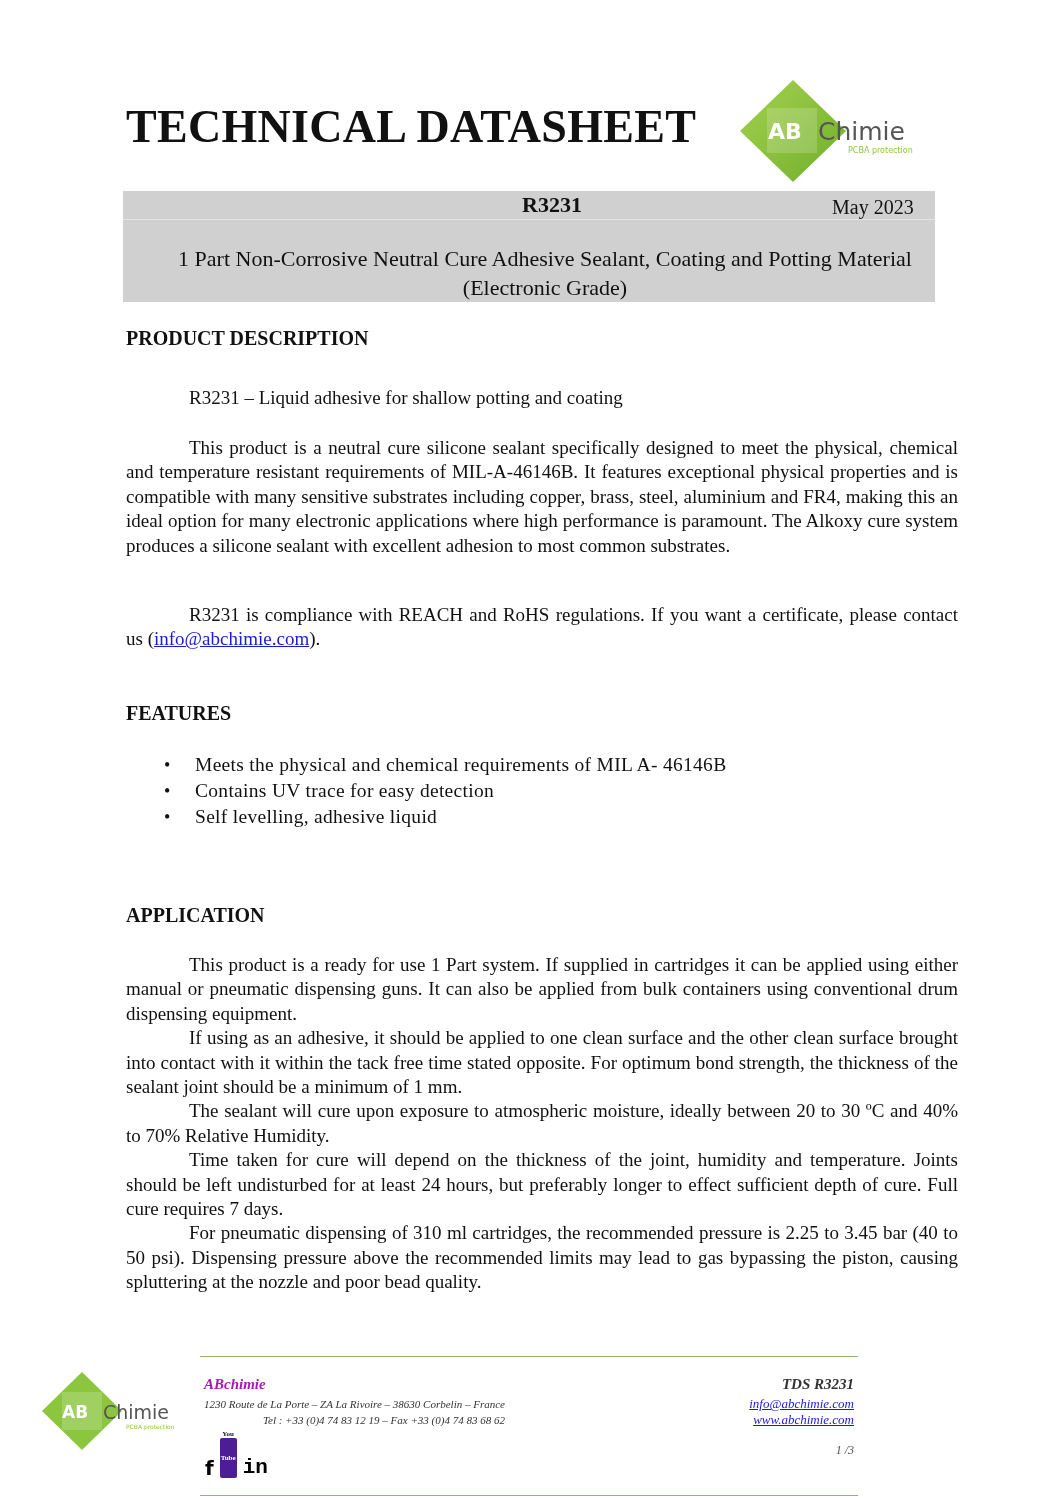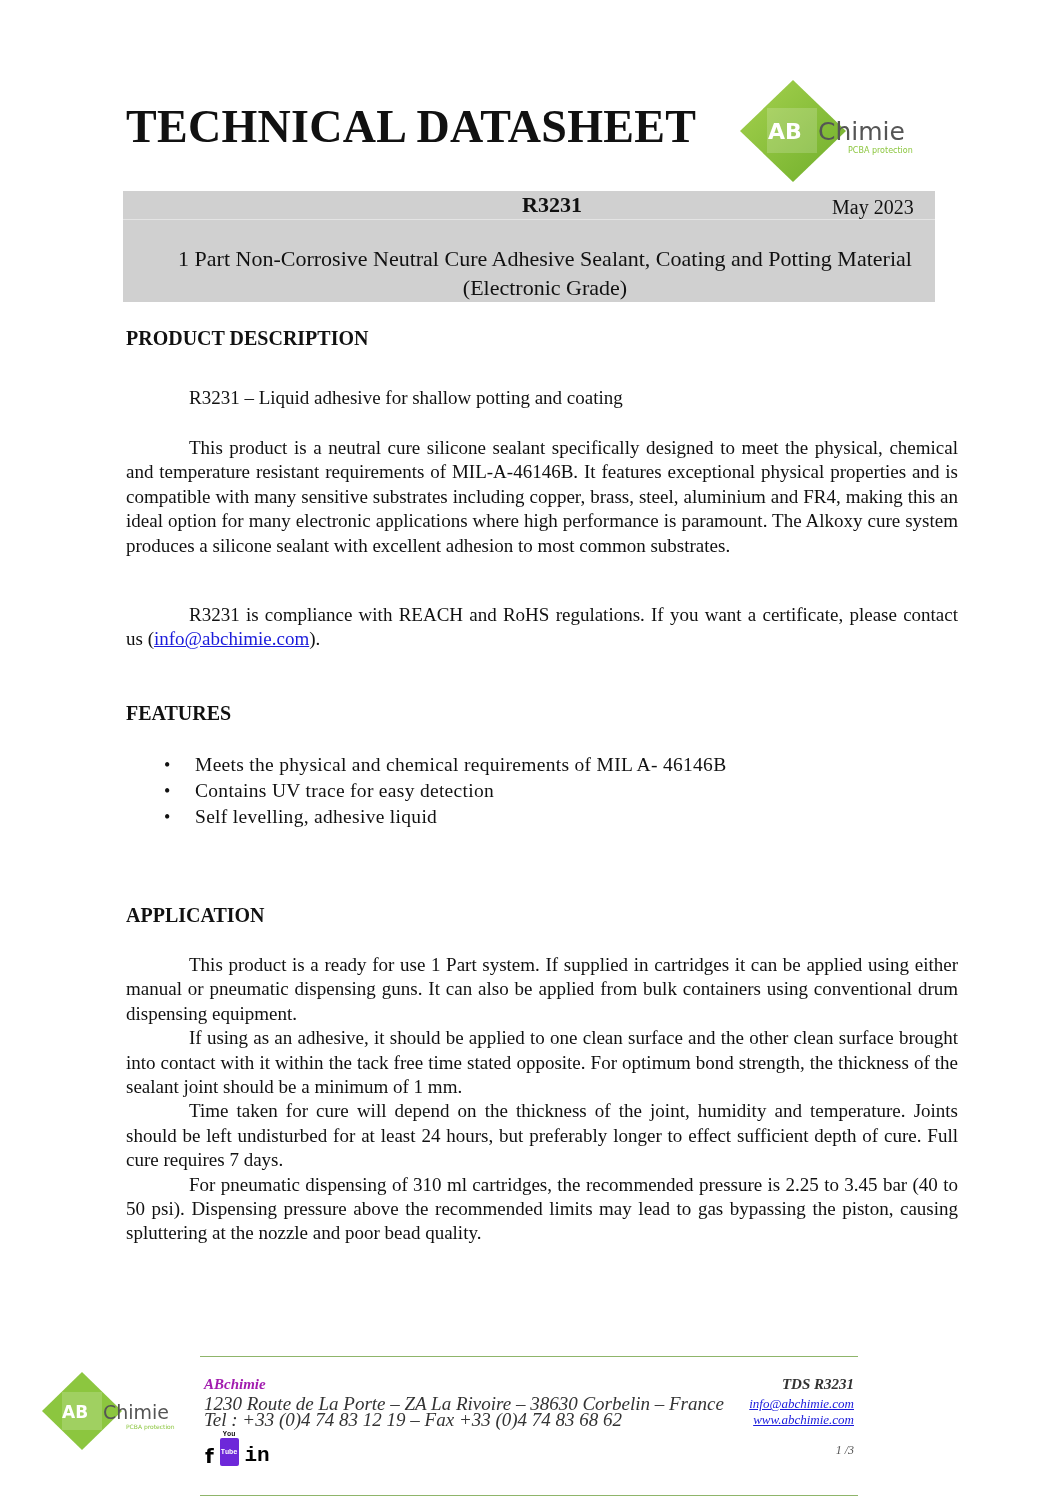--- a/index.html
+++ b/index.html
@@ -16,21 +16,21 @@
   .subtitle { left: 160px; top: 244px; width: 770px; text-align: center; font-size: 22px; line-height: 29px; }
   .section-head { left: 126px; font-size: 20px; font-weight: bold; }
   .para { left: 126px; width: 832px; font-size: 19px; line-height: 24.4px; text-align: justify; }
   .indent { text-indent: 63px; }
   .bullets { left: 164px; top: 752px; font-size: 19.5px; line-height: 26px; margin: 0; padding: 0; list-style: none; letter-spacing: 0.3px; }
   .bullets li { position: relative; padding-left: 31px; }
   .bullets li::before { content: "\2022"; position: absolute; left: 0; top: 0; font-size: 18px; }
   a { color: #1a1adb; }
   .footer-line { left: 200px; width: 658px; height: 1px; background: #8fb56a; }
   .foot-company { left: 204px; top: 1376px; font-size: 15px; font-weight: bold; font-style: italic; color: #a21caf; }
-  .foot-addr { left: 204px; top: 1396px; font-size: 19px; font-style: italic; color: #333; line-height: 16px; }
+  .foot-addr { left: 204px; top: 1396px; font-size: 11px; font-style: italic; color: #333; line-height: 16px; text-align: right; }
   .foot-right { right: 204px; text-align: right; font-style: italic; }
   .tds { top: 1376px; font-size: 15px; font-weight: bold; color: #333; }
   .foot-links { top: 1396px; font-size: 13px; line-height: 16px; }
   .page { top: 1443px; font-size: 12px; color: #555; margin-left: 8px; }
   .social { left: 205px; top: 1430px; display: flex; gap: 6px; align-items: flex-end; }
   .logo-foot { left: 40px; top: 1370px; width: 150px; height: 82px; }
 </style>
 </head>
 <body>
 
@@ -65,20 +65,21 @@
 <ul class="abs bullets">
   <li>Meets the physical and chemical requirements of MIL A- 46146B</li>
   <li>Contains UV trace for easy detection</li>
   <li>Self levelling, adhesive liquid</li>
 </ul>
 
 <div class="abs section-head" style="top:904px">APPLICATION</div>
 <div class="abs" style="top:953px; left:0; width:1028px">
   <div class="para indent" style="position:relative; left:126px">This product is a ready for use 1 Part system. If supplied in cartridges it can be applied using either manual or pneumatic dispensing guns. It can also be applied from bulk containers using conventional drum dispensing equipment.</div>
   <div class="para indent" style="position:relative; left:126px">If using as an adhesive, it should be applied to one clean surface and the other clean surface brought into contact with it within the tack free time stated opposite. For optimum bond strength, the thickness of the sealant joint should be a minimum of 1 mm.</div>
+  <div class="para indent" style="position:relative; left:126px">The sealant will cure upon exposure to atmospheric moisture, ideally between 20 to 30 ºC and 40% to 70% Relative Humidity.</div>
   <div class="para indent" style="position:relative; left:126px">Time taken for cure will depend on the thickness of the joint, humidity and temperature. Joints should be left undisturbed for at least 24 hours, but preferably longer to effect sufficient depth of cure. Full cure requires 7 days.</div>
   <div class="para indent" style="position:relative; left:126px">For pneumatic dispensing of 310 ml cartridges, the recommended pressure is 2.25 to 3.45 bar (40 to 50 psi). Dispensing pressure above the recommended limits may lead to gas bypassing the piston, causing spluttering at the nozzle and poor bead quality.</div>
 </div>
 
 <div class="abs footer-line" style="top:1356px"></div>
 
 <svg class="abs logo-foot" viewBox="0 0 150 82">
   <polygon points="42,2 82,41 42,80 2,41" fill="#8cc63f"></polygon>
   <rect x="22" y="22" width="40" height="38" fill="#ffffff" opacity="0.18"></rect>
   <text x="22" y="48" font-family="DejaVu Sans, sans-serif" font-size="17" font-weight="bold" fill="#ffffff">AB</text>
@@ -87,23 +88,23 @@
 </svg>
 
 <div class="abs foot-company">ABchimie</div>
 <div class="abs foot-addr">
   <div>1230 Route de La Porte – ZA La Rivoire – 38630 Corbelin  – France</div>
   <div>Tel : +33 (0)4 74 83 12 19 – Fax +33 (0)4 74 83 68 62</div>
 </div>
 
 <div class="abs social">
   <span style="font-family:'DejaVu Sans',sans-serif;font-weight:bold;font-size:20px;line-height:20px;color:#000;">f</span>
-  <span style="display:inline-flex;flex-direction:column;align-items:center;font-family:Liberation Mono, monospace;font-size:7px;line-height:8px;font-weight:bold;">
+  <span style="display:inline-flex;flex-direction:column;align-items:center;font-family:Liberation Serif, serif;font-size:7px;line-height:8px;font-weight:bold;">
     <span>You</span>
-    <span style="background:#6d28d9;color:#fff;padding:10px 1px;border-radius:2px;">Tube</span>
+    <span style="background:#4c1d95;color:#fff;padding:16px 1px;border-radius:2px;">Tube</span>
   </span>
   <span style="font-family:Liberation Mono, monospace;font-weight:bold;font-size:21px;line-height:20px;color:#000;">in</span>
 </div>
 
 <div class="abs foot-right tds">TDS R3231</div>
 <div class="abs foot-right foot-links">
   <div><a href="#">info@abchimie.com</a></div>
   <div><a href="#">www.abchimie.com</a></div>
 </div>
 <div class="abs foot-right page">1 /3</div>

